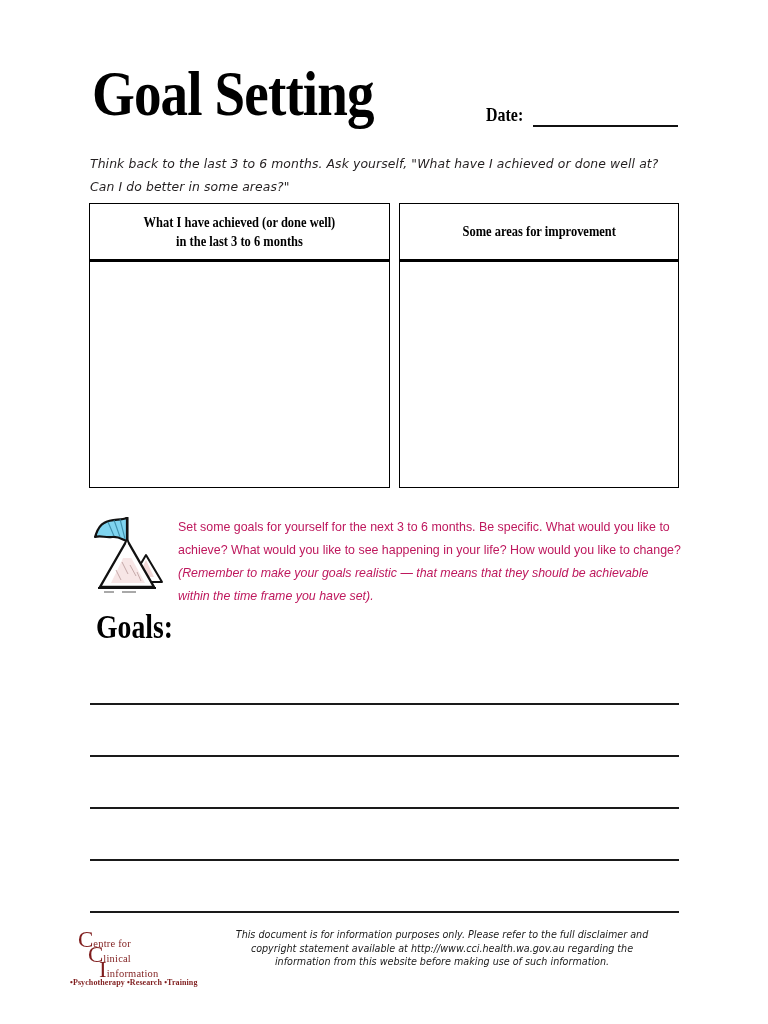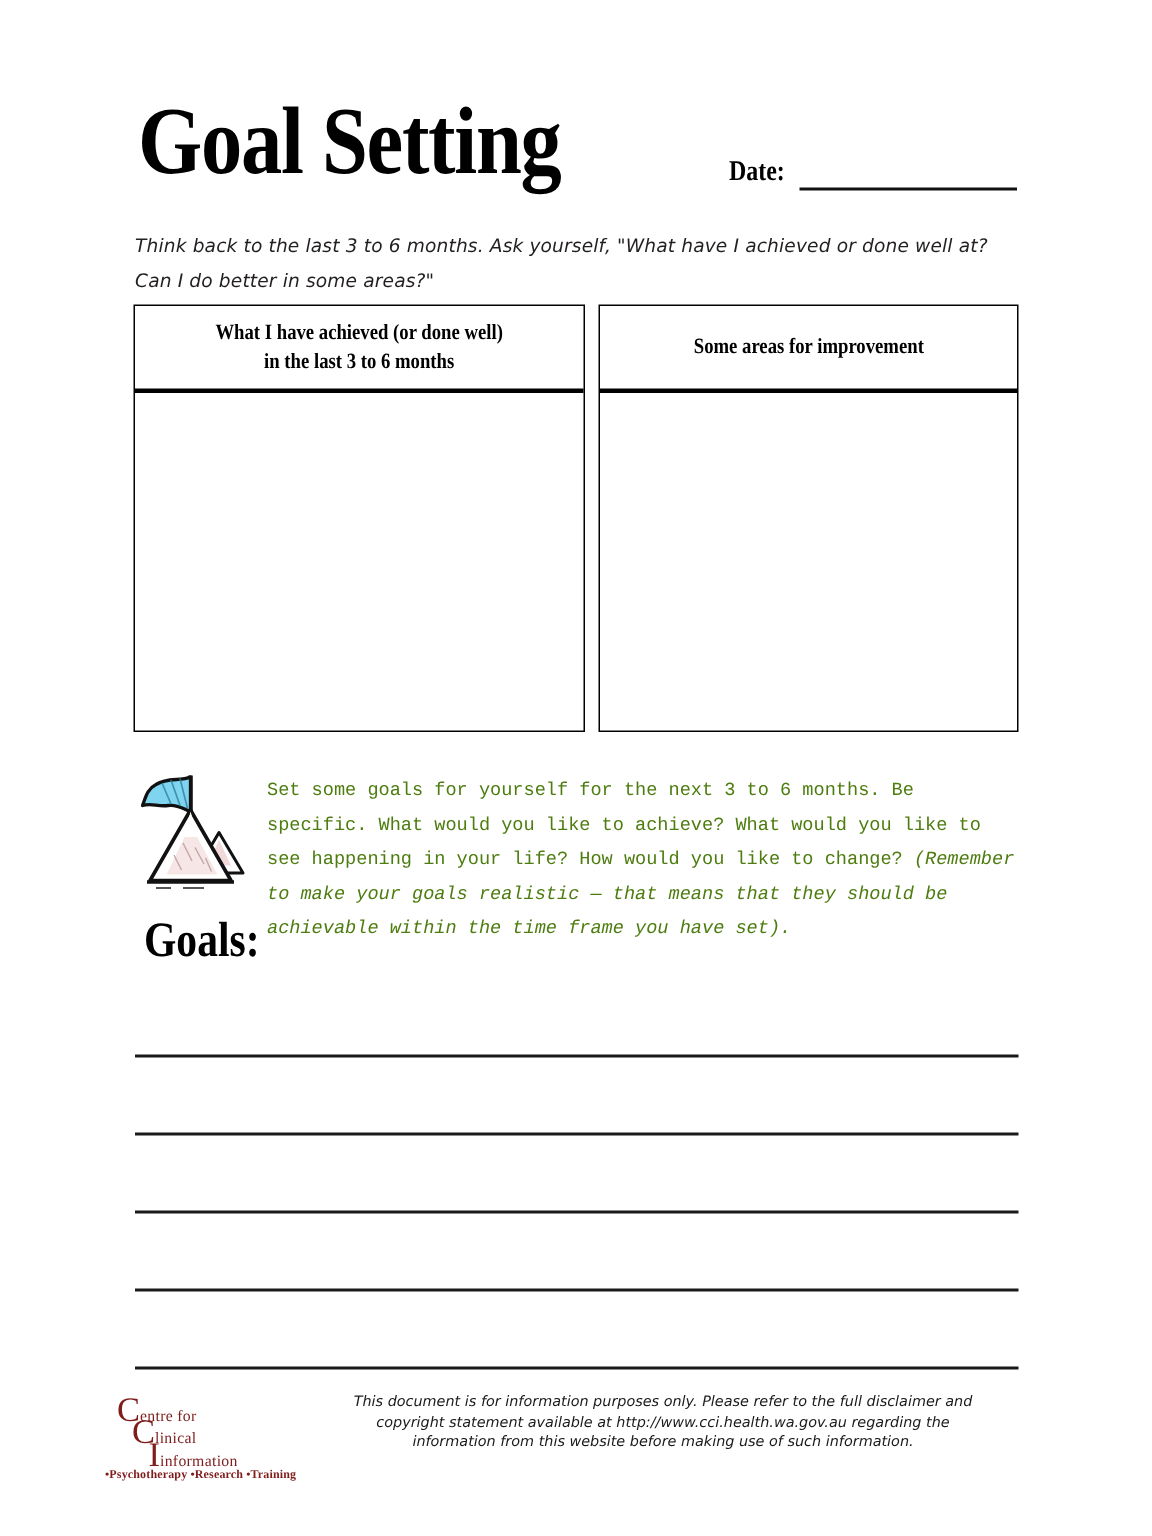--- a/index.html
+++ b/index.html
@@ -123,24 +123,24 @@
     width: 92px;
     height: 88px;
   }
 
   
   .instructions {
     position: absolute;
     left: 178px;
     top: 516px;
     width: 504px;
-    font-family: Liberation Mono, monospace;
+    font-family: Liberation Sans, sans-serif;
     font-size: 12.4px;
     line-height: 23px;
-    color: #4d7c0f;
+    color: #be185d;
   }
   .instructions i {
     font-style: italic;
   }
 
   
   .goals-heading {
     position: absolute;
     left: 96px;
     top: 608px;

